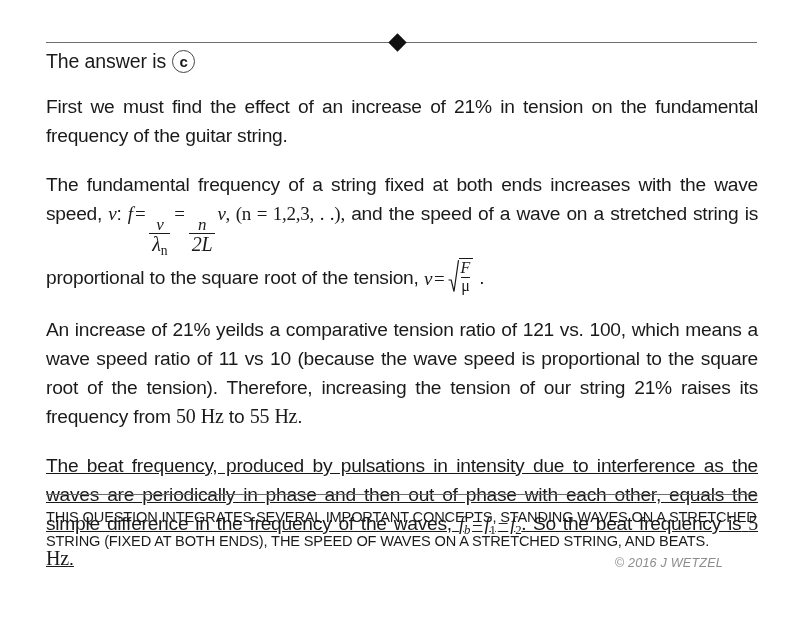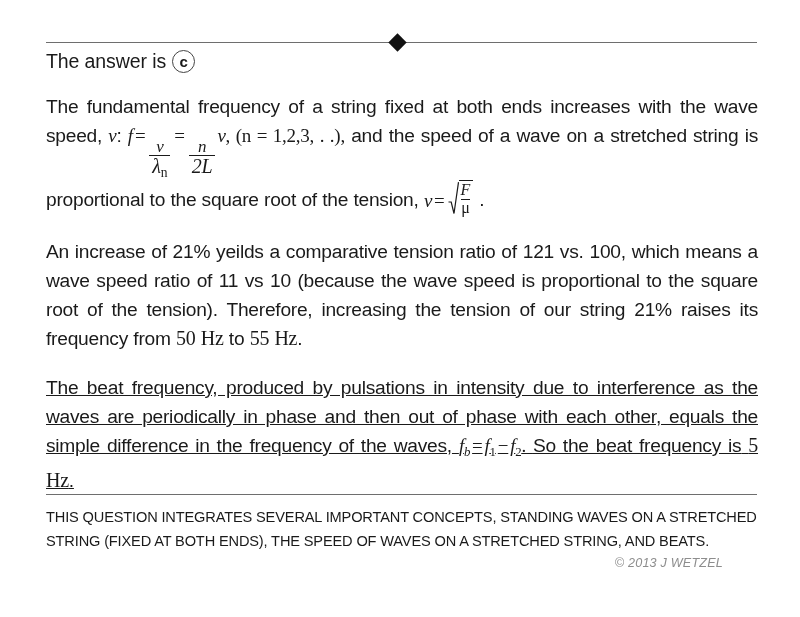--- a/index.html
+++ b/index.html
@@ -214,20 +214,21 @@
     <div class="diamond"></div>
   </div>
 
   <div class="answer-line">
     <span>The answer is</span>
     <span class="answer-choice">c</span>
   </div>
 
   <div class="body-block">
 
+    <p class="para">First we must find the effect of an increase of 21% in tension on the fundamental frequency of the guitar string.</p>
 
     <p class="para"><span>The fundamental frequency of a string fixed at both ends increases with the wave speed,</span> <span class="math var">v</span><span>:</span> <span class="math"><span class="var">f</span><span class="op">=</span><span class="frac">
             <span class="top">v</span>
             <span class="bar"></span>
             <span class="bot"><span>λ</span><sub class="sbn">n</sub></span>
           </span><span class="op">=</span><span class="frac">
             <span class="top">n</span>
             <span class="bar"></span>
             <span class="bot">2L</span>
           </span><span class="var">v</span><span class="num">, (n = 1,2,3, . .),</span></span> <span>and the speed of a wave on a stretched string is proportional to the square root of the tension,</span> <span class="math"><span class="var">v</span><span class="op">=</span><span class="sqrt">
@@ -244,15 +245,15 @@
           </span></span> <span>.</span></p>
 
     <p class="para"><span>An increase of 21% yeilds a comparative tension ratio of 121 vs. 100, which means a wave speed ratio of 11 vs 10 (because the wave speed is proportional to the square root of the tension).  Therefore, increasing the tension of our string 21% raises its frequency from</span> <span class="unit">50</span> <span class="unit">Hz</span> <span>to</span> <span class="unit">55</span> <span class="unit">Hz</span><span>.</span></p>
 
     <p class="para"><span>The beat frequency, produced by pulsations in intensity due to interference as the waves are periodically in phase and then out of phase with each other, equals the simple difference in the frequency of the waves,</span> <span class="math"><span class="var">f</span><sub class="sb">b</sub><span class="op">=</span><span class="var">f</span><sub class="sbn">1</sub><span class="op">−</span><span class="var">f</span><sub class="sbn">2</sub><span class="num">.</span></span>  <span>So the beat frequency is</span> <span class="unit">5</span> <span class="unit">Hz</span><span>.</span></p>
 
   </div>
 
   <div class="footer-rule"></div>
   <div class="footer-note">THIS QUESTION INTEGRATES SEVERAL IMPORTANT CONCEPTS, STANDING WAVES ON A STRETCHED STRING (FIXED AT BOTH ENDS), THE SPEED OF WAVES ON A STRETCHED STRING,  AND BEATS.</div>
-  <div class="copyright">© 2013 J WETZEL</div>
+  <div class="copyright">© 2016 J WETZEL</div>
 
 </div>
 
 </body></html>

